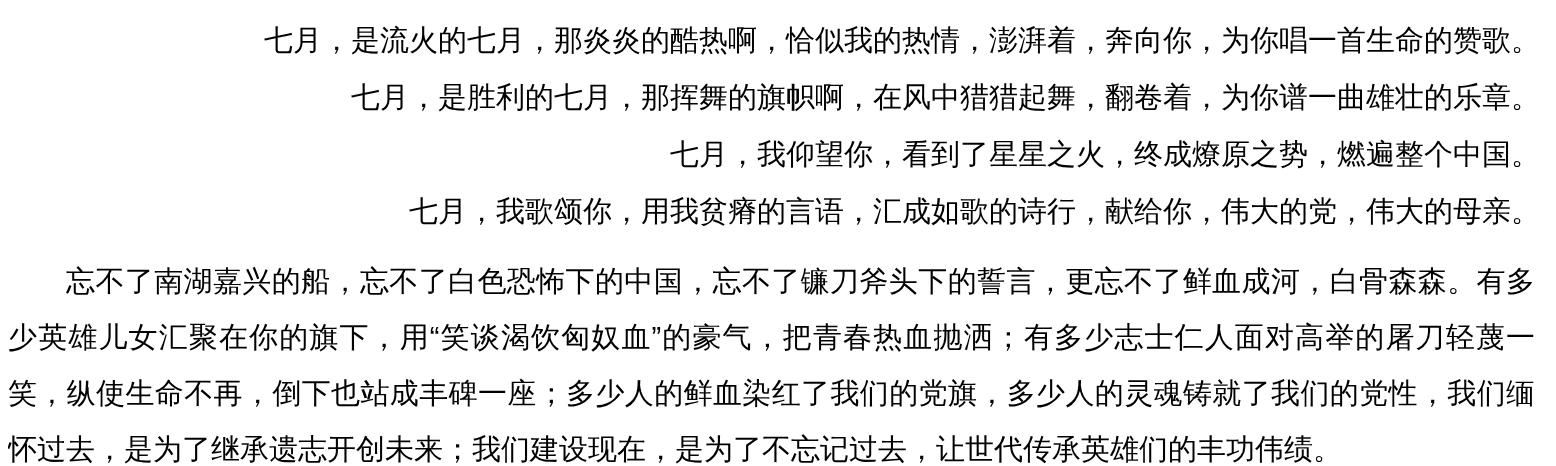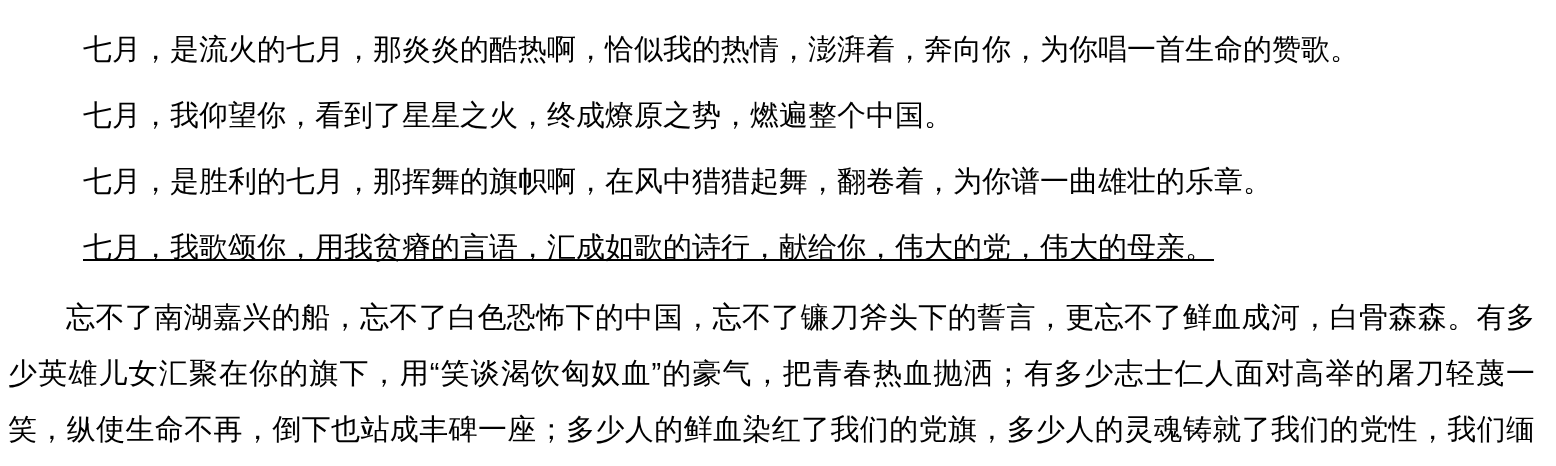--- a/index.html
+++ b/index.html
@@ -13,41 +13,41 @@
     font-family: "Liberation Sans", "DejaVu Sans", sans-serif;
     font-size: 29px;
     -webkit-font-smoothing: antialiased;
   }
   .page {
     width: 1540px;
     min-height: 458px;
     background: #ffffff;
   }
   .intro p {
-    margin: 17px;
+    margin: 8px;
     line-height: 49px;
     text-indent: 2em;
     white-space: nowrap;
+    text-align: right;
   }
   .intro p:nth-child(4) {
     margin-top: 6px;
-    text-decoration: underline;
   }
   .body-para {
     margin: 17px 13px 0 0;
     line-height: 56px;
     text-indent: 2em;
     text-align: justify;
   }
 </style>
 </head>
 <body>
 
 <div class="page">
   <section class="intro">
     <p>七月，是流火的七月，那炎炎的酷热啊，恰似我的热情，澎湃着，奔向你，为你唱一首生命的赞歌。</p>
+    <p>七月，是胜利的七月，那挥舞的旗帜啊，在风中猎猎起舞，翻卷着，为你谱一曲雄壮的乐章。</p>
     <p>七月，我仰望你，看到了星星之火，终成燎原之势，燃遍整个中国。</p>
-    <p>七月，是胜利的七月，那挥舞的旗帜啊，在风中猎猎起舞，翻卷着，为你谱一曲雄壮的乐章。</p>
     <p>七月，我歌颂你，用我贫瘠的言语，汇成如歌的诗行，献给你，伟大的党，伟大的母亲。</p>
   </section>
 
   <p class="body-para">忘不了南湖嘉兴的船，忘不了白色恐怖下的中国，忘不了镰刀斧头下的誓言，更忘不了鲜血成河，白骨森森。有多少英雄儿女汇聚在你的旗下，用“笑谈渴饮匈奴血”的豪气，把青春热血抛洒；有多少志士仁人面对高举的屠刀轻蔑一笑，纵使生命不再，倒下也站成丰碑一座；多少人的鲜血染红了我们的党旗，多少人的灵魂铸就了我们的党性，我们缅怀过去，是为了继承遗志开创未来；我们建设现在，是为了不忘记过去，让世代传承英雄们的丰功伟绩。</p>
 </div>
 
 </body></html>

